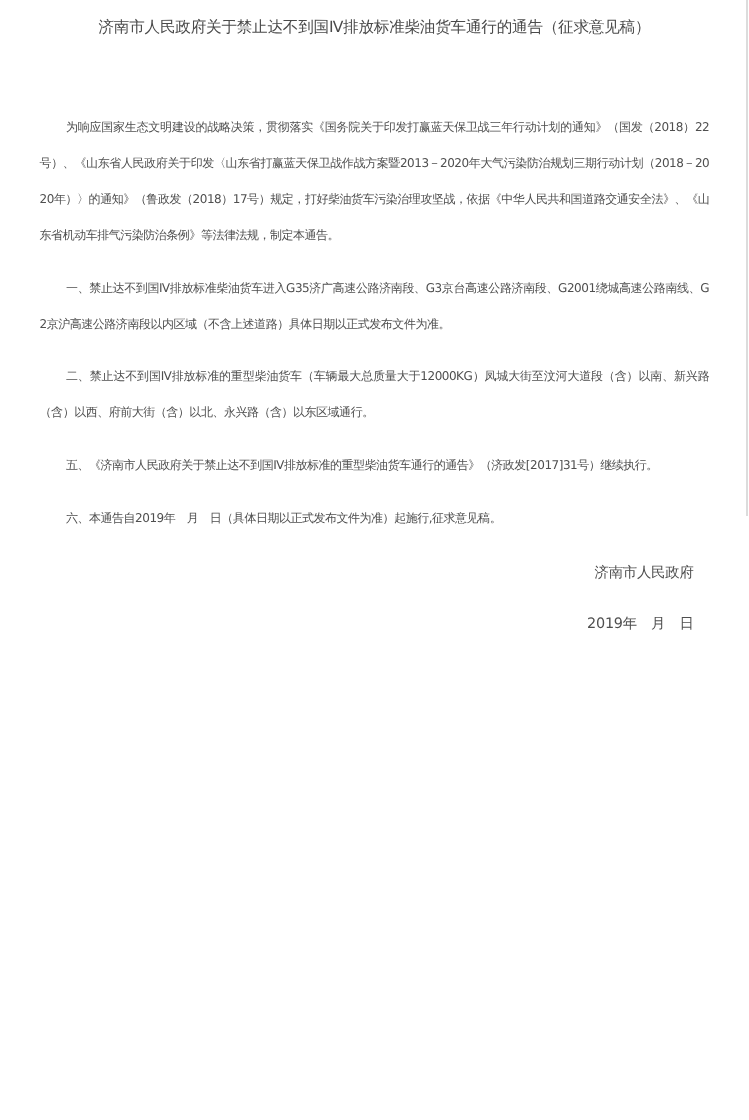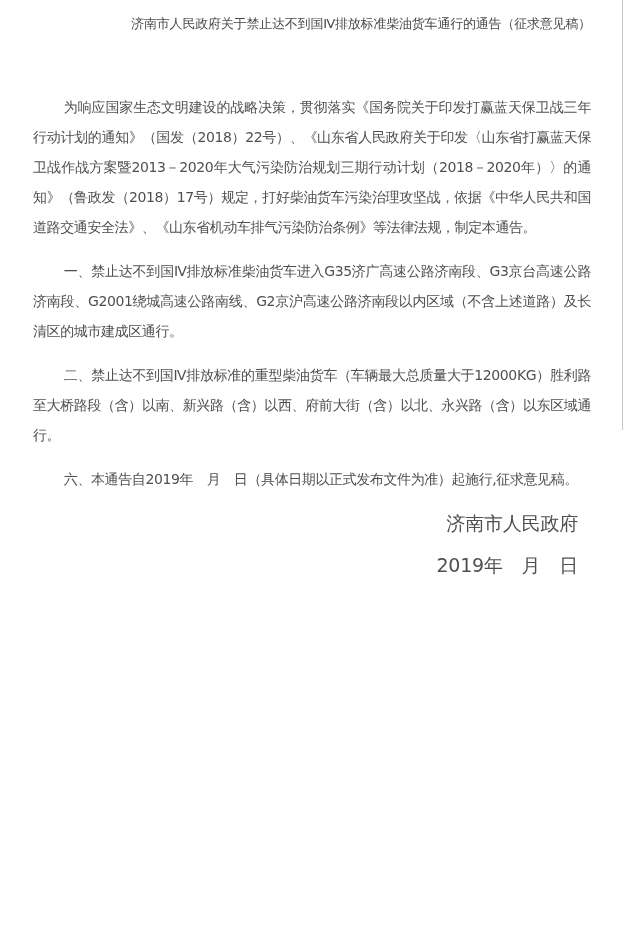--- a/index.html
+++ b/index.html
@@ -25,64 +25,65 @@
   }
   .page {
     box-sizing: border-box;
     width: 624px;
     padding: 14px 33px 0 33px;
   }
   .doc-title {
     font-size: 13px;
     font-weight: normal;
     color: #4a4a4a;
-    text-align: right;
+    text-align: center;
     line-height: 20px;
     margin: 0 0 58px 0;
     letter-spacing: -0.2px;
   }
   .para {
-    font-size: 14px;
+    font-size: 10px;
     line-height: 30px;
     letter-spacing: -0.4px;
     text-align: justify;
     text-indent: 2.2em;
     margin: 0 0 14px 0;
     word-break: break-all;
   }
   .signature {
     margin-top: 4px;
     text-align: right;
     padding-right: 13px;
   }
   .signature p {
-    font-size: 19px;
+    font-size: 12px;
     line-height: 30px;
     letter-spacing: -0.2px;
     margin: 0;
   }
   .signature .sig-date {
     margin-top: 12px;
   }
 </style>
 </head>
 <body>
 
 <div class="page">
   <h1 class="doc-title">济南市人民政府关于禁止达不到国Ⅳ排放标准柴油货车通行的通告（征求意见稿）</h1>
 
   <p class="para">为响应国家生态文明建设的战略决策，贯彻落实《国务院关于印发打赢蓝天保卫战三年行动计划的通知》（国发（2018）22号）、《山东省人民政府关于印发〈山东省打赢蓝天保卫战作战方案暨2013－2020年大气污染防治规划三期行动计划（2018－2020年）〉的通知》（鲁政发（2018）17号）规定，打好柴油货车污染治理攻坚战，依据《中华人民共和国道路交通安全法》、《山东省机动车排气污染防治条例》等法律法规，制定本通告。</p>
 
-  <p class="para">一、禁止达不到国Ⅳ排放标准柴油货车进入G35济广高速公路济南段、G3京台高速公路济南段、G2001绕城高速公路南线、G2京沪高速公路济南段以内区域（不含上述道路）及长清区的城市建成区通行。</p>
+  <p class="para">一、禁止达不到国Ⅳ排放标准柴油货车进入G35济广高速公路济南段、G3京台高速公路济南段、G2001绕城高速公路南线、G2京沪高速公路济南段以内区域（不含上述道路）具体日期以正式发布文件为准。</p>
 
 
-  <p class="para">二、禁止达不到国Ⅳ排放标准的重型柴油货车（车辆最大总质量大于12000KG）胜利路至大桥路段（含）以南、新兴路（含）以西、府前大街（含）以北、永兴路（含）以东区域通行。</p>
+  <p class="para">二、禁止达不到国Ⅳ排放标准的重型柴油货车（车辆最大总质量大于12000KG）凤城大街至汶河大道段（含）以南、新兴路（含）以西、府前大街（含）以北、永兴路（含）以东区域通行。</p>
 
 
 
+  <p class="para">五、《济南市人民政府关于禁止达不到国Ⅳ排放标准的重型柴油货车通行的通告》（济政发[2017]31号）继续执行。</p>
 
   <p class="para">六、本通告自2019年　月　日（具体日期以正式发布文件为准）起施行,征求意见稿。</p>
 
   <div class="signature">
     <p class="sig-issuer">济南市人民政府</p>
     <p class="sig-date">2019年　月　日</p>
   </div>
 </div>
 
 <div class="edge-right"></div>

